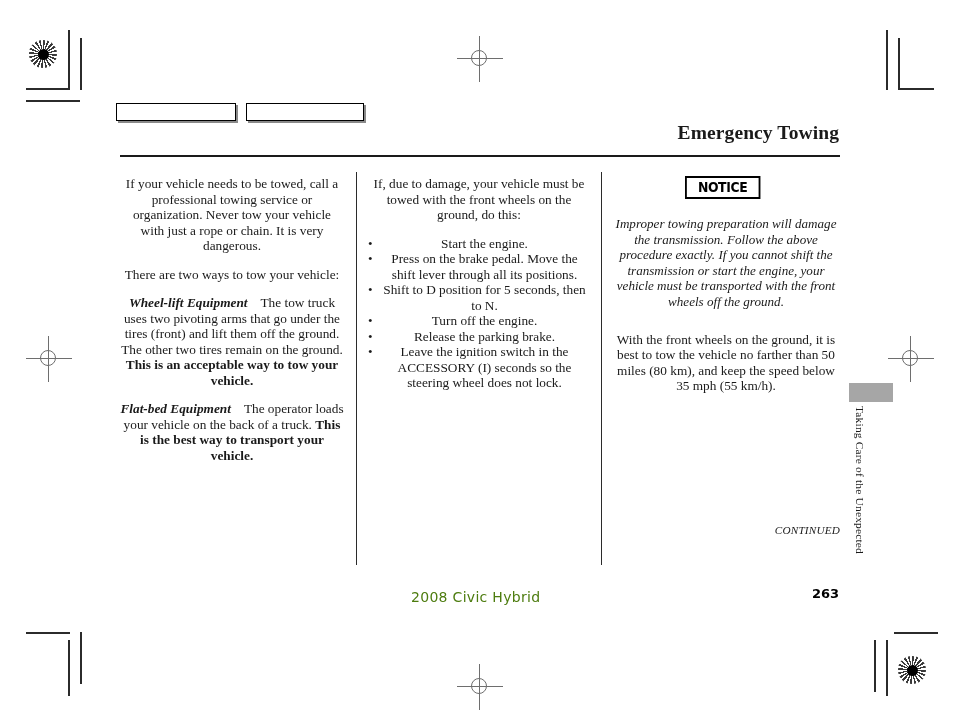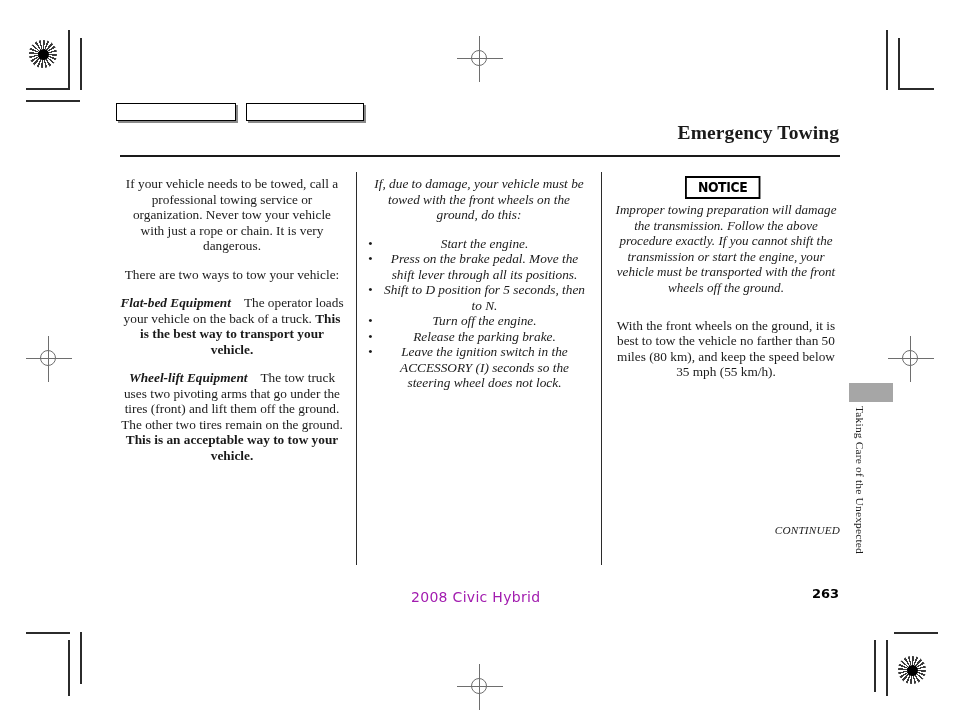--- a/index.html
+++ b/index.html
@@ -91,21 +91,21 @@
 
   
   .col {
     position: absolute;
     top: 176px;
     font-size: 13.3px;
     line-height: 1.168;
     text-align: center;
   }
   .col-1 { left: 120px; width: 224px; }
-  .col-2 { left: 368px; width: 222px; font-style: italic; }
+  .col-2 { left: 368px; width: 222px; }
   .col-3 { left: 612px; width: 228px; }
 
   .col p { margin: 0 0 13px 0; }
 
   .vrule {
     position: absolute;
     top: 172px;
     width: 1px;
     height: 393px;
     background: #2b2b2b;
@@ -152,21 +152,21 @@
     letter-spacing: -0.4px;
     line-height: 1.05;
     transform: scaleX(0.92);
     transform-origin: left center;
     color: #000;
   }
   .notice-body {
     font-style: italic;
     font-size: 13.1px;
     line-height: 1.19;
-    margin-top: 3px;
+    margin-top: 17px;
   }
 
   .continued {
     position: absolute;
     left: 612px;
     width: 228px;
     top: 524px;
     text-align: right;
     font-style: italic;
     font-size: 11.2px;
@@ -195,21 +195,21 @@
   }
 
   
   .footer-model {
     position: absolute;
     left: 411px;
     top: 589px;
     font-family: "DejaVu Sans", "Liberation Sans", sans-serif;
     font-size: 14px;
     letter-spacing: 0.3px;
-    color: #a21caf;
+    color: #4d7c0f;
   }
   .footer-page {
     position: absolute;
     left: 812px;
     top: 586px;
     font-family: "DejaVu Sans", "Liberation Sans", sans-serif;
     font-size: 13px;
     font-weight: bold;
     color: #000;
   }
@@ -264,24 +264,24 @@
 
   <div class="page-title">Emergency Towing</div>
   <div class="header-rule"></div>
 
   <div class="vrule vrule-1"></div>
   <div class="vrule vrule-2"></div>
 
   <div class="col col-1">
     <p>If your vehicle needs to be towed, call a professional towing service or organization. Never tow your vehicle with just a rope or chain. It is very dangerous.</p>
     <p>There are two ways to tow your vehicle:</p>
+    <p><i class="runhead">Wheel-lift Equipment</i><span class="gap"></span><span>The tow truck uses two pivoting arms that go under the tires (front) and lift them off the ground. The other two tires remain on the ground.</span>
+      <b class="run">This is an acceptable way to tow your vehicle.</b></p>
     <p><i class="runhead">Flat-bed Equipment</i><span class="gap"></span><span>The operator loads your vehicle on the back of a truck.</span>
       <b class="run">This is the best way to transport your vehicle.</b></p>
-    <p><i class="runhead">Wheel-lift Equipment</i><span class="gap"></span><span>The tow truck uses two pivoting arms that go under the tires (front) and lift them off the ground. The other two tires remain on the ground.</span>
-      <b class="run">This is an acceptable way to tow your vehicle.</b></p>
   </div>
 
   <div class="col col-2">
     <p>If, due to damage, your vehicle must be towed with the front wheels on the ground, do this:</p>
     <ul class="bullets">
       <li>Start the engine.</li>
       <li>Press on the brake pedal. Move the shift lever through all its positions.</li>
       <li>Shift to D position for 5 seconds, then to N.</li>
       <li>Turn off the engine.</li>
       <li>Release the parking brake.</li>

